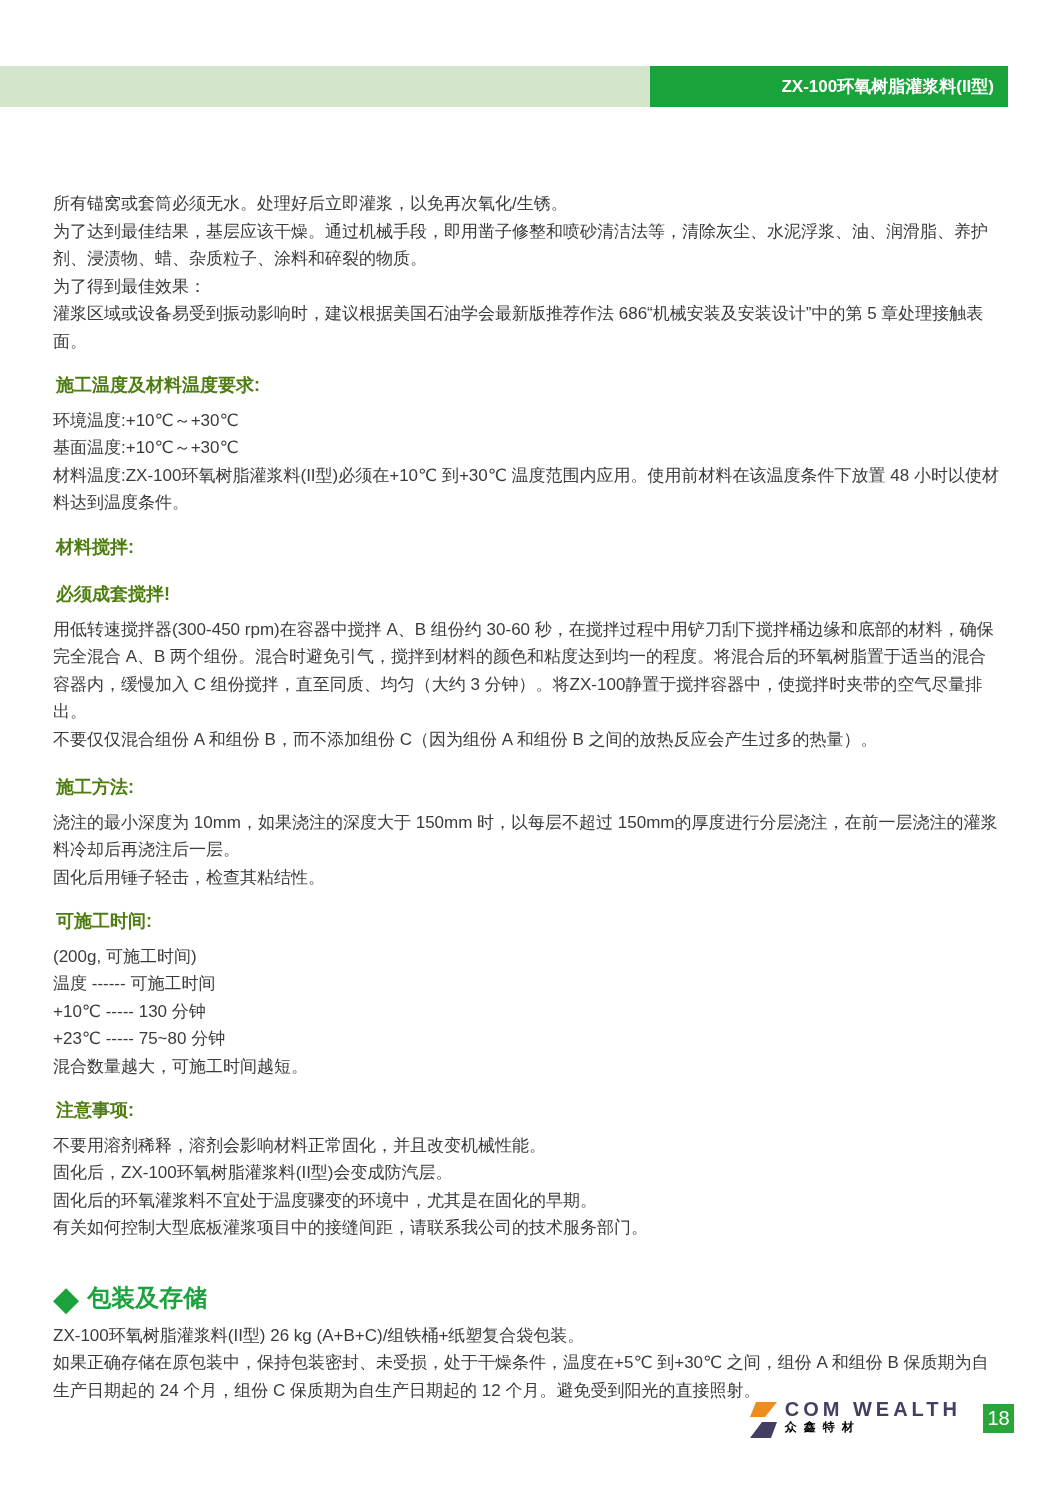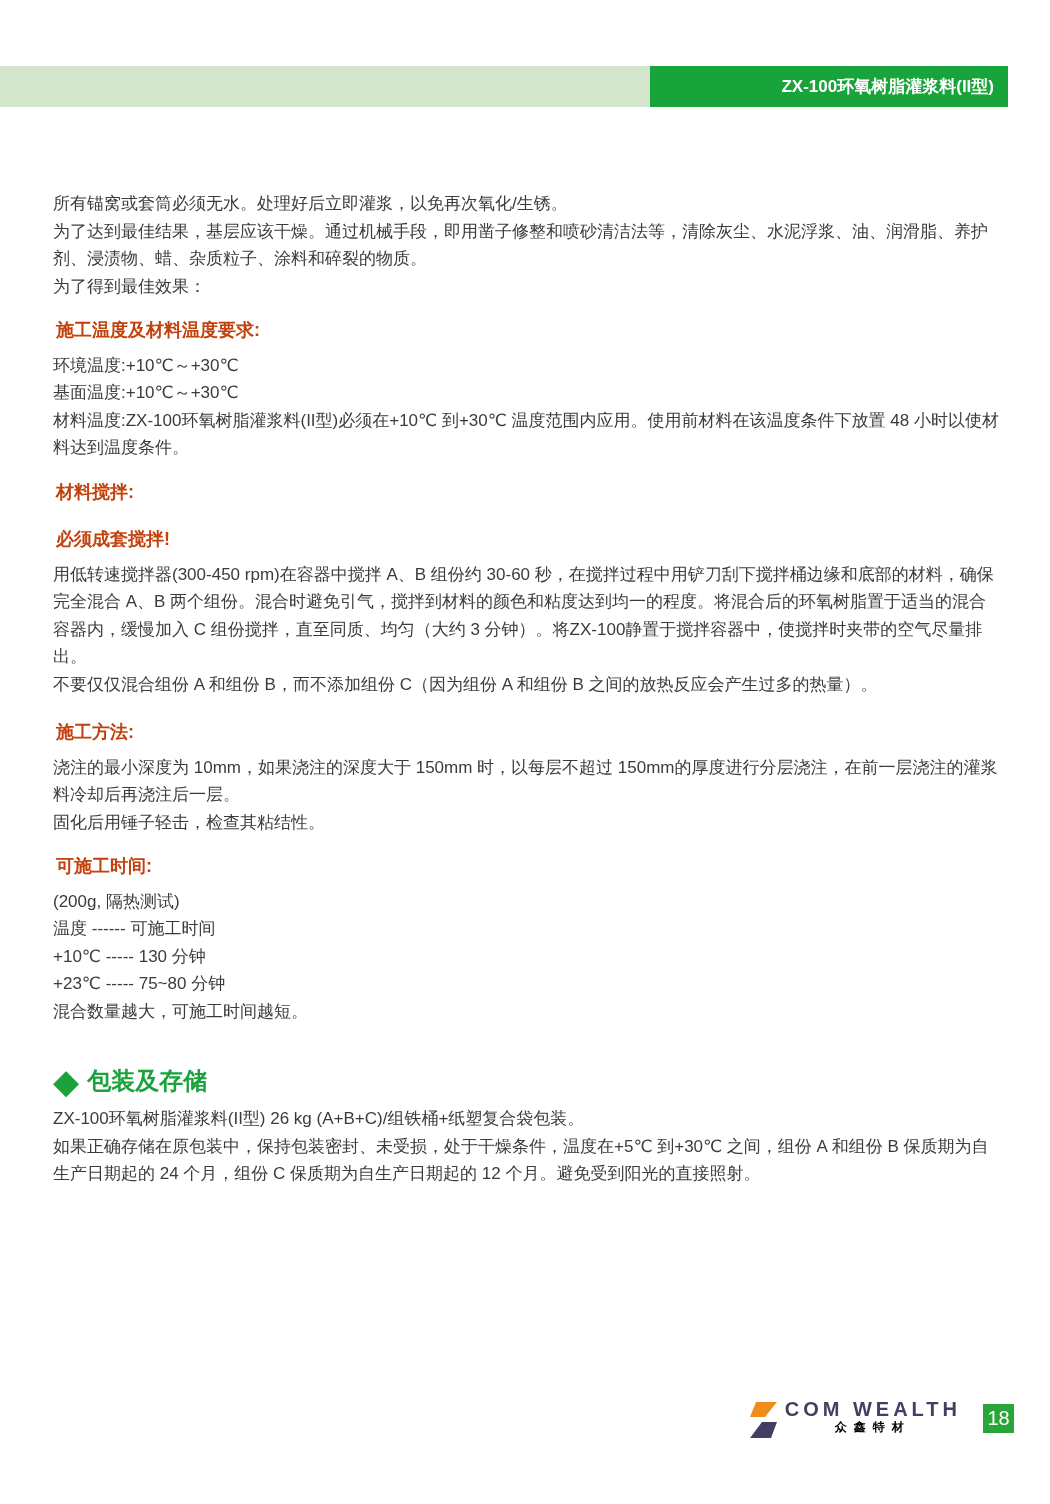--- a/index.html
+++ b/index.html
@@ -42,21 +42,21 @@
     padding: 0 48px 0 53px;
     font-size: 17px;
     line-height: 27.5px;
     color: #3b3b3b;
   }
   .content p { margin: 0; }
   .sec { margin-top: 0; }
   .sec-h {
     font-size: 18px;
     font-weight: bold;
-    color: #c2410c;
+    color: #4d7c0f;
     margin: 17px 0 7px 3px;
   }
   .sec-h.sub { margin-top: 20px; }
   .gap-lg { margin-top: 21px; }
   
   .pack { margin-top: 42px; }
   .pack-h {
     display: flex;
     align-items: center;
     margin: 0 0 10px 0;
@@ -74,21 +74,21 @@
   
   .footer {
     position: absolute;
     top: 1398px;
     right: 36px;
     display: flex;
     align-items: center;
   }
   .logo { display: flex; align-items: flex-start; }
   .logo-z { margin-right: 8px; margin-top: 3px; }
-  .logo-text { display: flex; flex-direction: column; align-items: center; }
+  .logo-text { display: flex; flex-direction: column; }
   .logo-name {
     color: #443e63;
     font-size: 20px;
     font-weight: bold;
     letter-spacing: 4px;
     line-height: 22px;
     white-space: nowrap;
   }
   .logo-subname {
     color: #000000;
@@ -119,20 +119,21 @@
       <span>ZX-100环氧树脂灌浆料(II型)</span>
     </div>
   </header>
 
   <main class="content">
 
     <section class="sec">
       <p>所有锚窝或套筒必须无水。处理好后立即灌浆，以免再次氧化/生锈。</p>
       <p>为了达到最佳结果，基层应该干燥。通过机械手段，即用凿子修整和喷砂清洁法等，清除灰尘、水泥浮浆、油、润滑脂、养护剂、浸渍物、蜡、杂质粒子、涂料和碎裂的物质。</p>
       <p>为了得到最佳效果：</p>
+      <p>灌浆区域或设备易受到振动影响时，建议根据美国石油学会最新版推荐作法 686“机械安装及安装设计”中的第 5 章处理接触表面。</p>
     </section>
 
     <section class="sec">
       <h3 class="sec-h">施工温度及材料温度要求:</h3>
       <p>环境温度:+10℃～+30℃</p>
       <p>基面温度:+10℃～+30℃</p>
       <p>材料温度:ZX-100环氧树脂灌浆料(II型)必须在+10℃ 到+30℃ 温度范围内应用。使用前材料在该温度条件下放置 48 小时以使材料达到温度条件。</p>
     </section>
 
     <section class="sec">
@@ -143,27 +144,34 @@
     </section>
 
     <section class="sec">
       <h3 class="sec-h gap-lg">施工方法:</h3>
       <p>浇注的最小深度为 10mm，如果浇注的深度大于 150mm 时，以每层不超过 150mm的厚度进行分层浇注，在前一层浇注的灌浆料冷却后再浇注后一层。</p>
       <p>固化后用锤子轻击，检查其粘结性。</p>
     </section>
 
     <section class="sec">
       <h3 class="sec-h">可施工时间:</h3>
-      <p>(200g, 隔热测试)</p>
+      <p>(200g, 可施工时间)</p>
       <p>温度 ------ 可施工时间</p>
       <p>+10℃ -----  130 分钟</p>
       <p>+23℃ -----  75~80 分钟</p>
       <p>混合数量越大，可施工时间越短。</p>
     </section>
 
+    <section class="sec">
+      <h3 class="sec-h">注意事项:</h3>
+      <p>不要用溶剂稀释，溶剂会影响材料正常固化，并且改变机械性能。</p>
+      <p>固化后，ZX-100环氧树脂灌浆料(II型)会变成防汽层。</p>
+      <p>固化后的环氧灌浆料不宜处于温度骤变的环境中，尤其是在固化的早期。</p>
+      <p>有关如何控制大型底板灌浆项目中的接缝间距，请联系我公司的技术服务部门。</p>
+    </section>
 
     <section class="sec pack">
       <h2 class="pack-h">
         <span class="diamond">◆</span>
         <span>包装及存储</span>
       </h2>
       <p>ZX-100环氧树脂灌浆料(II型)  26 kg (A+B+C)/组铁桶+纸塑复合袋包装。</p>
       <p>如果正确存储在原包装中，保持包装密封、未受损，处于干燥条件，温度在+5℃ 到+30℃ 之间，组份 A 和组份 B 保质期为自生产日期起的 24 个月，组份 C 保质期为自生产日期起的 12 个月。避免受到阳光的直接照射。</p>
     </section>
 

